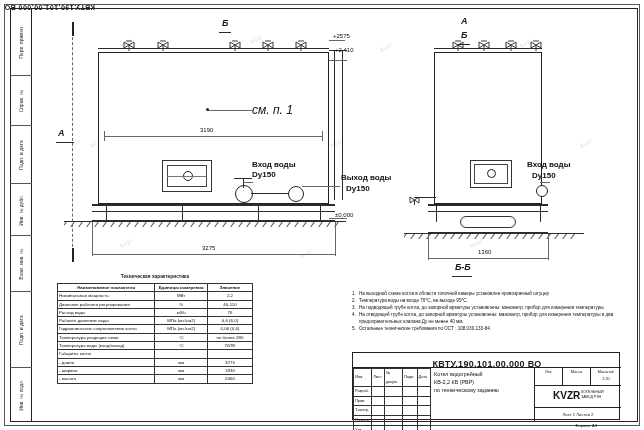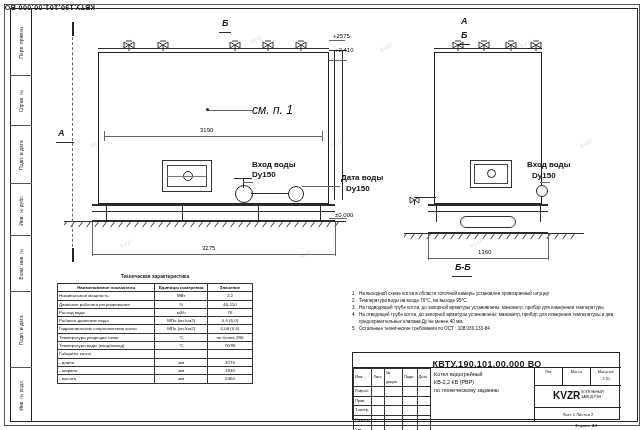--- a/index.html
+++ b/index.html
@@ -200,21 +200,21 @@
 
   <div class="circ" style="left:235px;top:185px;width:16px;height:16px;"></div>
   <div class="ln vl" style="left:243px;top:178px;height:10px;"></div>
   <div class="ln hl" style="left:234px;top:178px;width:18px;"></div>
   <div class="lbl b" style="left:252px;top:160px;font-size:8px;">Вход воды</div>
   <div class="lbl b" style="left:252px;top:170px;font-size:8px;">Dy150</div>
   <div class="ln hl thin" style="left:243px;top:182px;width:10px;"></div>
 
   <div class="circ" style="left:288px;top:186px;width:14px;height:14px;"></div>
   <div class="ln hl" style="left:251px;top:193px;width:38px;"></div>
-  <div class="lbl b" style="left:341px;top:173px;font-size:8px;">Дата воды</div>
+  <div class="lbl b" style="left:341px;top:173px;font-size:8px;">Выход воды</div>
   <div class="lbl b" style="left:346px;top:184px;font-size:8px;">Dy150</div>
   <div class="ln hl thin" style="left:302px;top:186px;width:38px;"></div>
 
   <div class="ln hl" style="left:92px;top:204px;width:243px;height:2px;"></div>
   <div class="ln hl" style="left:92px;top:211px;width:243px;"></div>
   <div class="ln vl" style="left:106px;top:206px;height:14px;"></div>
   <div class="ln vl" style="left:182px;top:206px;height:14px;"></div>
   <div class="ln vl" style="left:258px;top:206px;height:14px;"></div>
   <div class="ln vl" style="left:320px;top:206px;height:14px;"></div>
   <div class="ln hl" style="left:92px;top:220px;width:243px;"></div>

